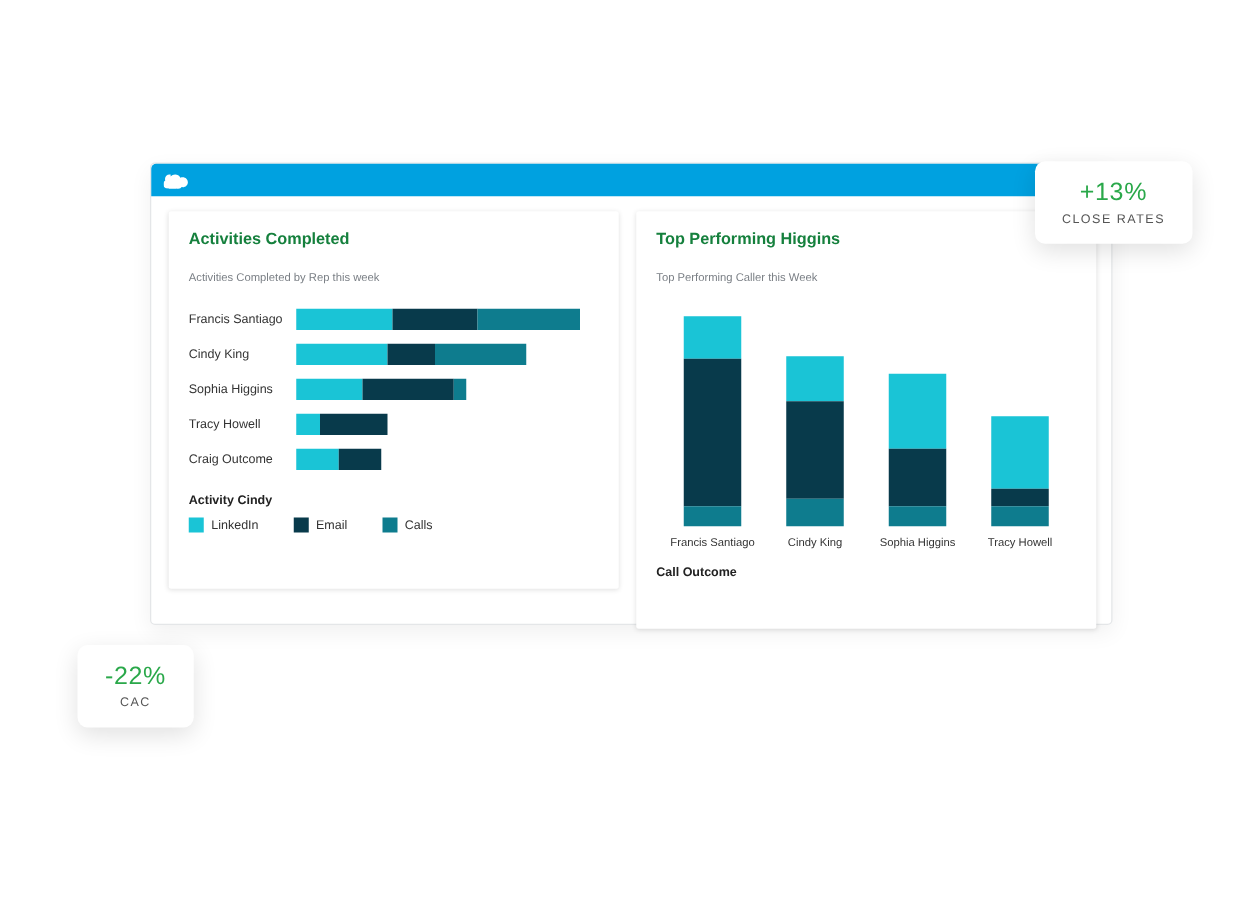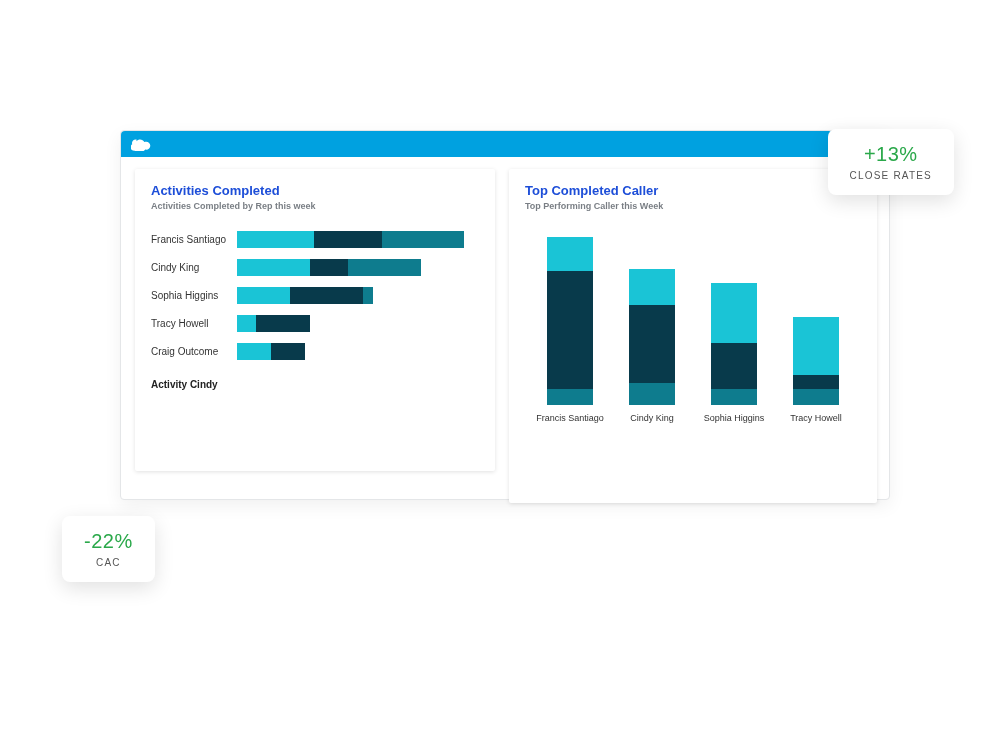--- a/index.html
+++ b/index.html
@@ -33,22 +33,22 @@
     background: #fff;
     border-radius: 2px;
     box-shadow: 0 1px 4px rgba(0,0,0,0.12);
     padding: 14px 16px 10px 16px;
     font-size: 11px;
     color: #222;
   }
   .card.activities { left: 14px; top: 12px; width: 360px; height: 302px; }
   .card.callers    { left: 388px; top: 12px; width: 368px; height: 334px; }
 
-  .card h2 { font-size: 13px; font-weight: 600; margin-bottom: 3px; color: #1d4ed8; }
-  .card .sub { font-size: 9px; color: #7a7f85; margin-bottom: 14px; font-weight: bold; }
+  .card h2 { font-size: 13px; font-weight: 600; margin-bottom: 19px; color: #15803d; }
+  .card .sub { font-size: 9px; color: #7a7f85; margin-bottom: 14px; }
 
   
   .hrow { display: flex; align-items: center; height: 28px; }
   .hrow .name { width: 86px; font-size: 10px; color: #333; }
   .hrow .bar { flex: 1; height: 17px; display: flex; }
   .seg { height: 100%; }
   .c-light { background: #1ac4d6; }
   .c-dark  { background: #083a4b; }
   .c-mid   { background: #0e7c8e; }
 
@@ -131,24 +131,38 @@
             </div>
             <div class="hrow">
               <div class="name">Craig Outcome</div>
               <div class="bar">
                 <div class="seg c-light" style="width: 14%;"></div>
                 <div class="seg c-dark" style="width: 14%;"></div>
               </div>
             </div>
           </div>
         <div class="legend-title">Activity Cindy</div>
+        <div class="legend">
+          <div class="item">
+              <span class="swatch c-light"></span>
+              <span>LinkedIn</span>
+            </div>
+          <div class="item">
+              <span class="swatch c-dark"></span>
+              <span>Email</span>
+            </div>
+          <div class="item">
+              <span class="swatch c-mid"></span>
+              <span>Calls</span>
+            </div>
+        </div>
       </div>
 
       <div class="card callers">
-        <h2>Top Completed Caller</h2>
+        <h2>Top Performing Higgins</h2>
         <div class="sub">Top Performing Caller this Week</div>
         <div class="vbars-wrap" id="vbar-cols">
             <div class="vcol">
               <div class="vstack">
                 <div class="vseg c-mid" style="height: 16px;"></div>
                 <div class="vseg c-dark" style="height: 118px;"></div>
                 <div class="vseg c-light" style="height: 34px;"></div>
               </div>
             </div>
             <div class="vcol">
@@ -172,20 +186,21 @@
                 <div class="vseg c-light" style="height: 58px;"></div>
               </div>
             </div>
           </div>
         <div class="vlabels" id="vbar-labels">
             <span>Francis Santiago</span>
             <span>Cindy King</span>
             <span>Sophia Higgins</span>
             <span>Tracy Howell</span>
           </div>
+        <div class="legend-title">Call Outcome</div>
       </div>
     </div>
   </div>
 
   <div class="badge close-rates">
     <div class="val">+13%</div>
     <div class="lbl">CLOSE RATES</div>
   </div>
   <div class="badge cac">
     <div class="val">-22%</div>

